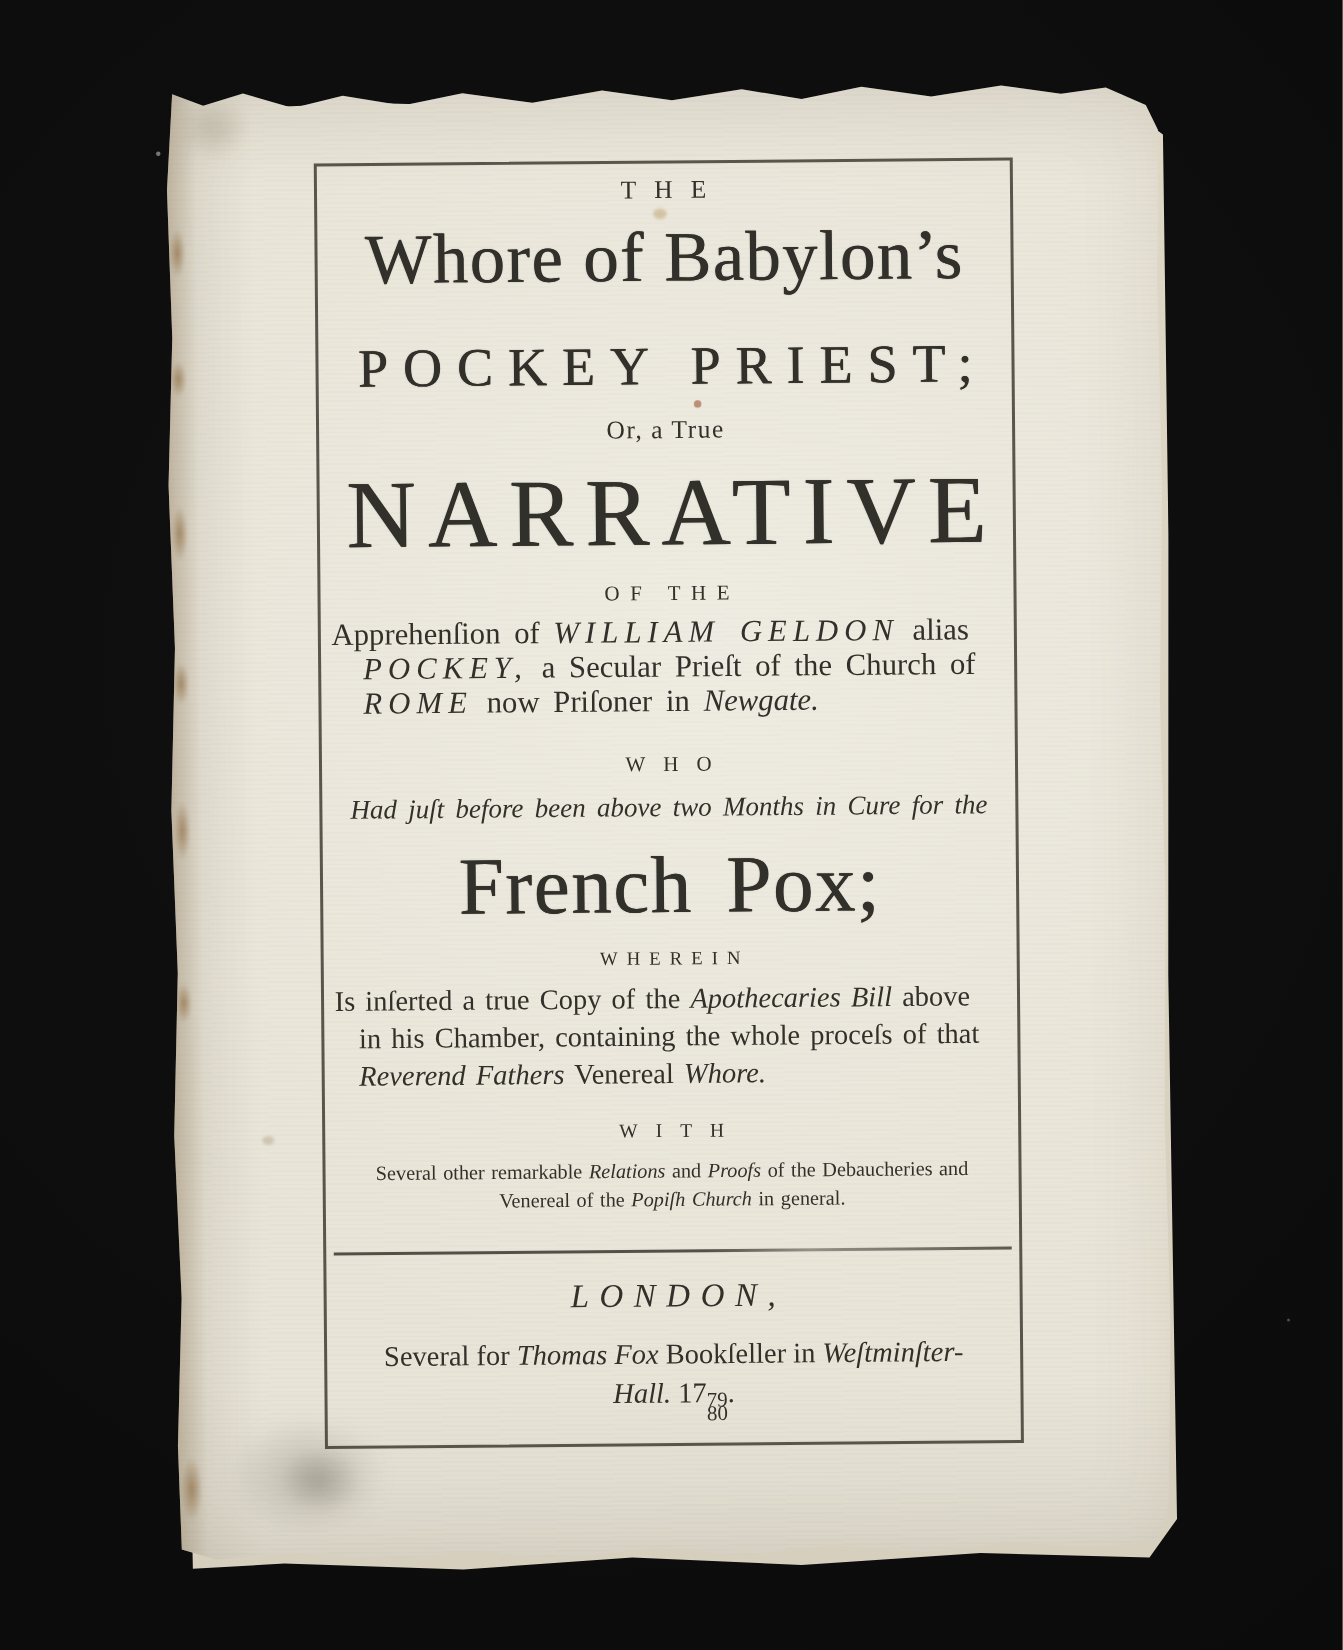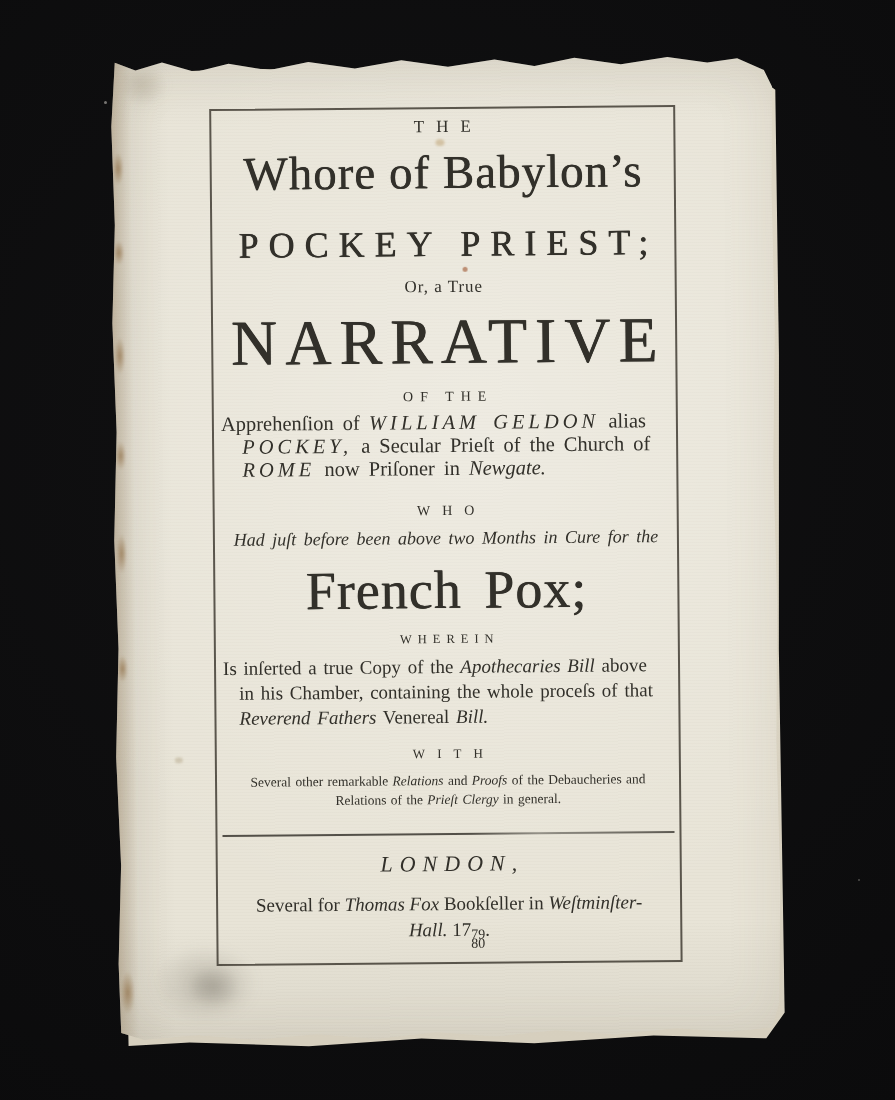--- a/index.html
+++ b/index.html
@@ -156,28 +156,28 @@
 
       <div class="tb t-had">Had juſt before been above two Months in Cure for the</div>
 
       <div class="tb t-pox thick">French Pox;</div>
 
       <div class="tb t-wherein">WHEREIN</div>
 
       <div class="tb t-paraL">
         <div class="line"><span>Is inſerted a true Copy of the </span><span class="it">Apothecaries Bill</span><span> above</span></div>
         <div class="line hang"><span>in his Chamber, containing the whole proceſs of that</span></div>
-        <div class="line hang"><span class="it">Reverend Fathers</span><span> Venereal </span><span class="it">Bill.</span></div>
+        <div class="line hang"><span class="it">Reverend Fathers</span><span> Venereal </span><span class="it">Whore.</span></div>
       </div>
 
       <div class="tb t-with">WITH</div>
 
       <div class="tb t-paraN">
         <div class="line"><span>Several other remarkable </span><span class="it">Relations</span><span> and </span><span class="it">Proofs</span><span> of the Debaucheries and</span></div>
-        <div class="line"><span>Relations of the </span><span class="it">Prieſt Clergy</span><span> in general.</span></div>
+        <div class="line"><span>Venereal of the </span><span class="it">Popiſh Church</span><span> in general.</span></div>
       </div>
 
       <div class="rule"></div>
 
       <div class="tb t-london">LONDON,</div>
 
       <div class="tb t-paraP">
         <div class="line"><span>Several for </span><span class="it">Thomas Fox</span><span> Bookſeller in </span><span class="it">Weſtminſter-</span></div>
         <div class="line"><span class="it">Hall.</span><span> 17</span><span class="frac">
               <span>79</span>

